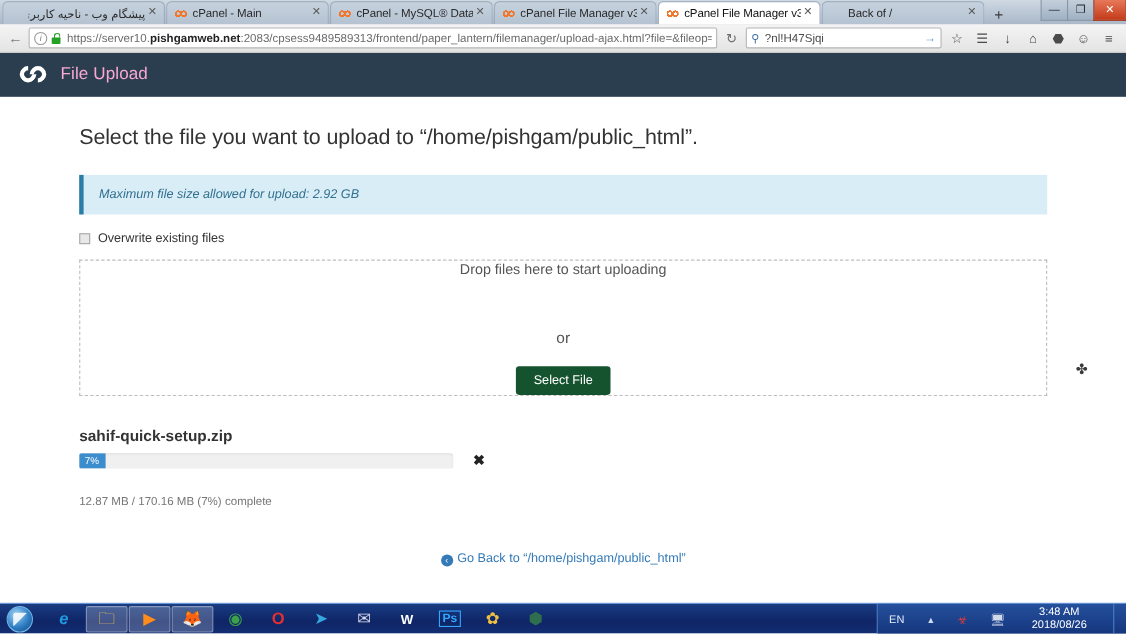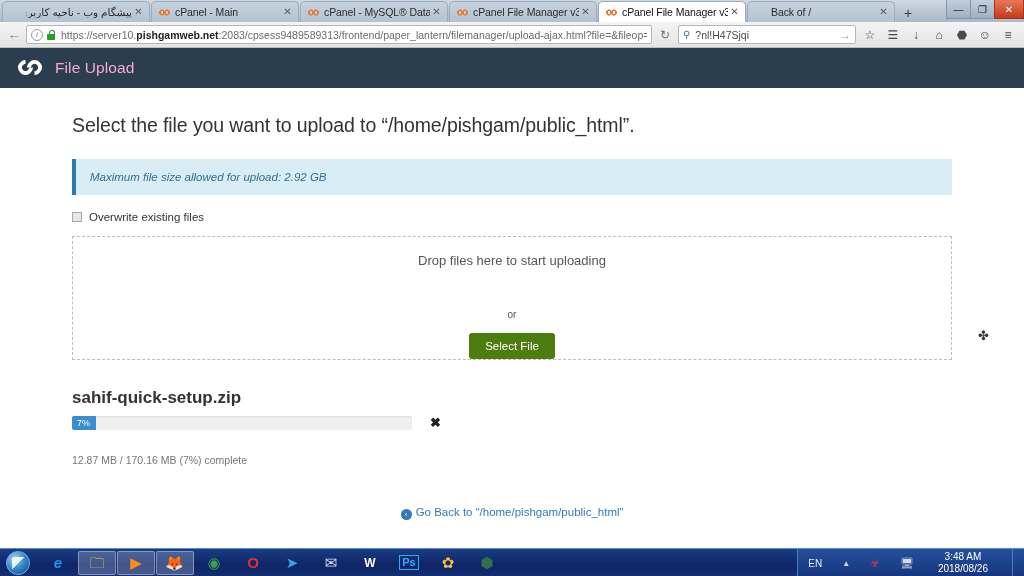--- a/index.html
+++ b/index.html
@@ -153,30 +153,30 @@
     margin-top:16px; display:flex; align-items:center; gap:7px;
     font-size:11.5px; color:#333;
   }
   .cb {
     width:10px; height:10px; border:1px solid #a8a8a8; background:#e8e8e8;
     flex:none;
   }
   .dropzone {
     margin-top:13px; height:124px; border:1px dashed #bdbdbd;
     display:flex; flex-direction:column; align-items:center;
-    justify-content:flex-end; gap:13px;
+    justify-content:space-between; gap:2px;
   }
   .dz-title { font-size:13px; color:#555; }
-  .dz-or { font-size:10px; color:#555;margin-top:28px; }
+  .dz-or { font-size:14px; color:#555;margin-top:28px; }
   .select-btn {
-    background:#4d7c0f; color:#fff; font-size:11.5px;
+    background:#14532d; color:#fff; font-size:11.5px;
     padding:7px 16px; border:none; border-radius:3px; cursor:pointer;
   }
   .file-row { margin-top:16px; }
-  .file-name { font-size:17px; font-weight:bold; color:#333;margin-top:28px; }
+  .file-name { font-size:14px; font-weight:bold; color:#333;margin-top:28px; }
   .file-progress-line {
     margin-top:7px; display:flex; align-items:center; gap:18px;
   }
   .progress-outer {
     width:340px; height:14px; background:#f0f0f0; border-radius:2px;
     overflow:hidden; box-shadow:inset 0 1px 2px rgba(0,0,0,.08);
   }
   .progress-inner {
     height:100%; background:#3c8dce; color:#fff; font-size:9px;
     display:flex; align-items:center; padding-left:5px;

